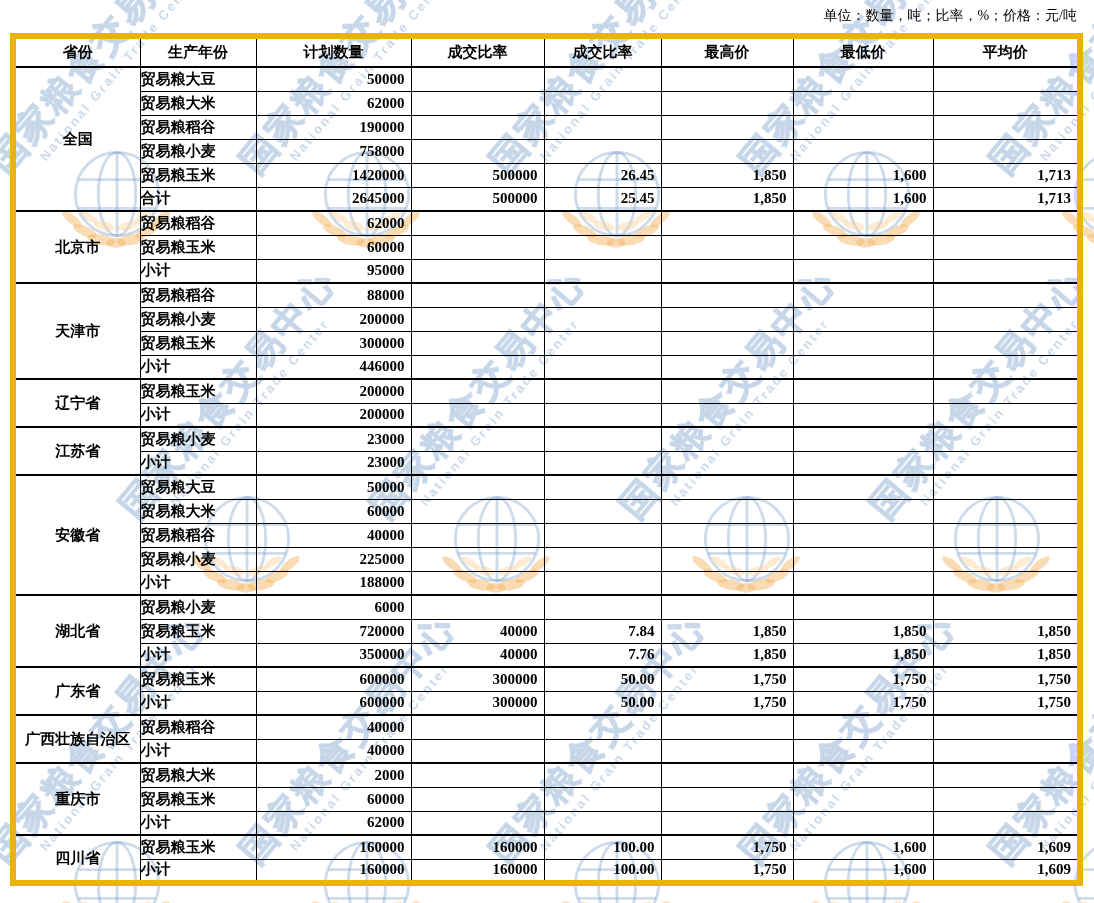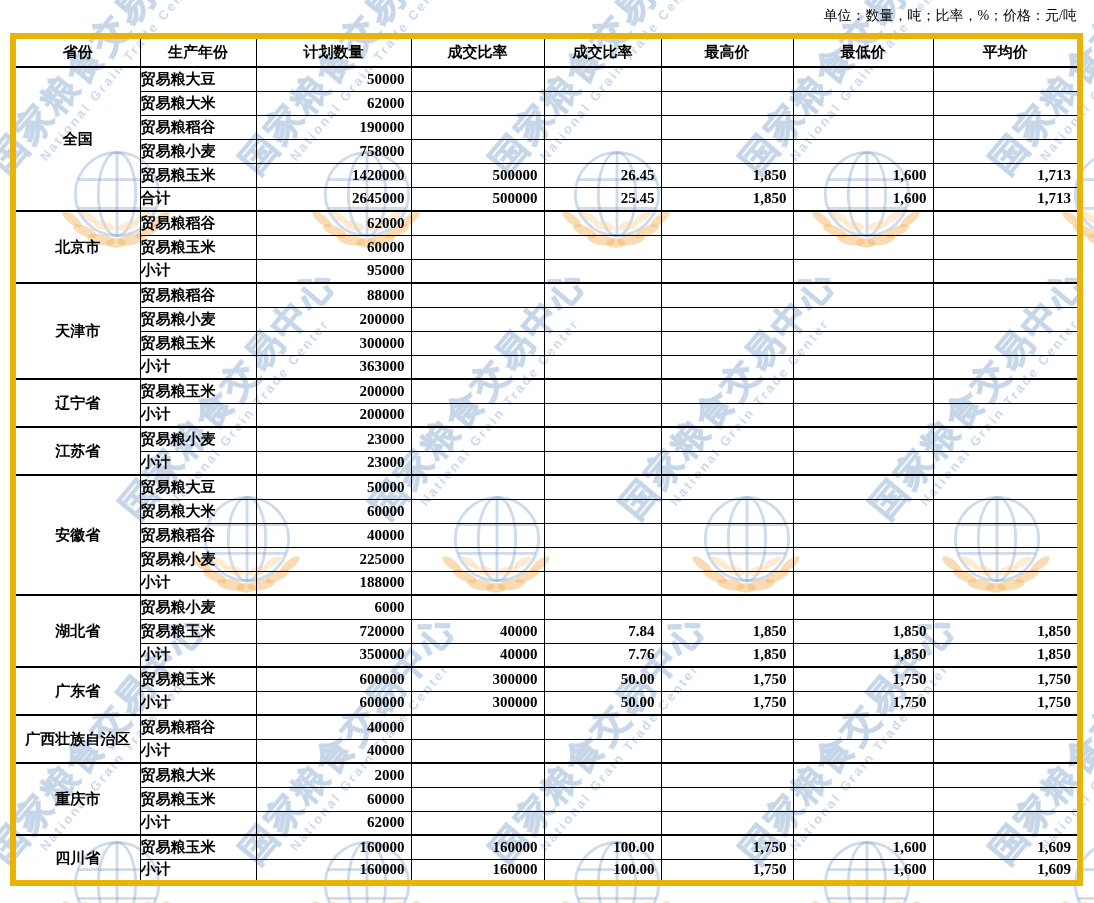--- a/index.html
+++ b/index.html
@@ -637,21 +637,21 @@
             <td class="year">贸易粮玉米</td>
             <td class="num">300000</td>
             <td class="num"></td>
             <td class="num"></td>
             <td class="num"></td>
             <td class="num"></td>
             <td class="num"></td>
           </tr>
           <tr>
             <td class="year">小计</td>
-            <td class="num">363000</td>
+            <td class="num">446000</td>
             <td class="num"></td>
             <td class="num"></td>
             <td class="num"></td>
             <td class="num"></td>
             <td class="num"></td>
           </tr>
           <tr class="group-start">
             <td rowspan="2" class="province">辽宁省</td>
             <td class="year">贸易粮玉米</td>
             <td class="num">200000</td>

